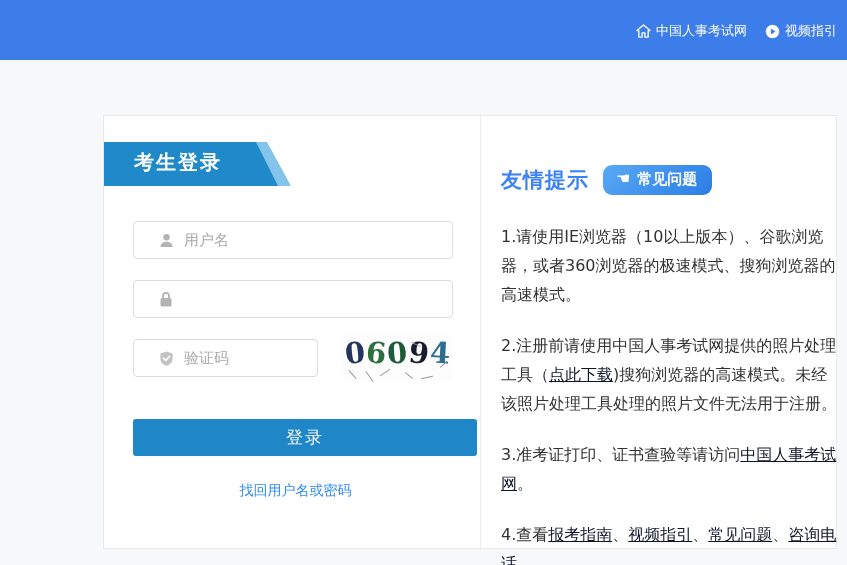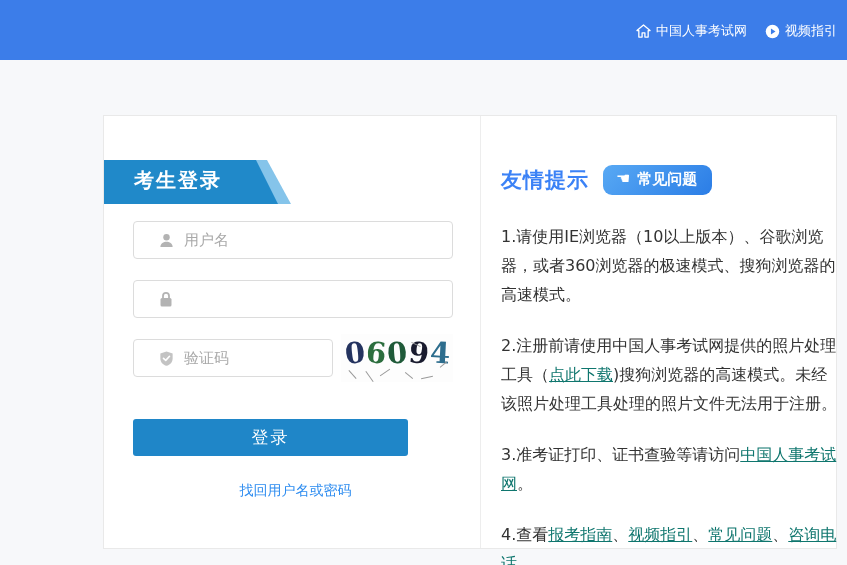--- a/index.html
+++ b/index.html
@@ -20,70 +20,70 @@
 
   
   .card { position:absolute; left:103px; top:115px; width:734px; height:434px;
           background:#fff; border:1px solid #e9e9e9; }
   .panel-left  { position:absolute; left:0; top:0; width:377px; height:432px;
                  border-right:1px solid #ededed; }
   .panel-right { position:absolute; left:378px; top:0; width:355px; height:432px;
                  padding:49px 0 0 19px; }
 
   
-  .banner { position:absolute; left:0; top:44px; width:200px; height:44px; }
+  .banner { position:absolute; left:0; top:26px; width:200px; height:44px; }
   .banner-accent { position:absolute; inset:0; background:#85c4ea;
                    clip-path:polygon(0 0, 163px 0, 187px 100%, 0 100%); }
   .banner-main { position:absolute; inset:0; background:#2089c9;
                  clip-path:polygon(0 0, 152px 0, 174px 100%, 0 100%); }
   .banner-text { position:absolute; left:30px; top:0; line-height:40px;
                  color:#fff; font-size:20px; font-weight:bold; letter-spacing:2px; }
 
   
   .field { position:absolute; left:29px; width:320px; height:38px;
            border:1px solid #dcdcdc; border-radius:4px; background:#fff;
            display:flex; align-items:center; padding-left:24px; }
   .field svg { flex:0 0 auto; margin-right:9px; }
   .field input { border:none; outline:none; flex:1; font-size:15px; color:#333;
                  background:transparent; min-width:0;
                  font-family:"DejaVu Sans","Liberation Sans",sans-serif; }
   .field input::placeholder { color:#a9a9a9; }
   .f-user { top:105px; }
   .f-pass { top:164px; }
-  .f-captcha { top:223px; width:200px; }
+  .f-captcha { top:223px; width:185px; }
 
   
   .captcha-img { position:absolute; left:237px; top:218px; width:112px; height:48px;
                  background:#fdfdfd; cursor:pointer; }
   .captcha-digits { position:absolute; left:4px; top:2px; white-space:nowrap;
                     font-family:"DejaVu Serif","Liberation Serif",serif;
                     font-weight:bold; font-size:29px; letter-spacing:1px; }
   .captcha-digits span { display:inline-block; }
   .scratch { position:absolute; height:1px; background:#9a9a9a; }
 
   
-  .login-btn { position:absolute; left:29px; top:303px; width:275px; height:37px;
+  .login-btn { position:absolute; left:29px; top:303px; width:344px; height:37px;
                background:#1f86c8; border:none; border-radius:3px; color:#fff;
                font-size:17px; letter-spacing:2px; cursor:pointer;
                font-family:"DejaVu Sans","Liberation Sans",sans-serif; }
   .recover { position:absolute; left:29px; top:366px; width:325px; text-align:center;
              font-size:14px; color:#2d8cf0; cursor:pointer; }
 
   
   .tips-head { display:flex; align-items:center; }
   .tips-title { font-size:21px; font-weight:bold; color:#3b82f6; letter-spacing:1px; }
   .faq-btn { margin-left:14px; display:inline-flex; align-items:center; gap:7px;
              background:linear-gradient(135deg,#58a9f4,#2b7de6);
              color:#fff; font-size:15px; font-weight:bold;
              border:none; border-radius:9px; padding:5px 15px 6px 13px; cursor:pointer;
              font-family:"DejaVu Sans","Liberation Sans",sans-serif; }
   .hand { font-size:16px; line-height:1; transform:translateY(-1px); }
   .tips-list { margin-top:27px; width:340px; }
   .tips-list p { font-size:16px; color:#333; line-height:29px; margin-bottom:22px; }
-  .tips-list a { color:#0f766e; text-decoration:underline; cursor:pointer; }
+  .tips-list a { color:#0f172a; text-decoration:underline; cursor:pointer; }
 </style>
 </head>
 <body>
 
 <div class="header">
   <div class="header-nav">
     <div class="nav-link">
       <svg width="15" height="14" viewBox="0 0 16 15">
         <path d="M8 1 L15 7 L13 7 L13 14 L9.5 14 L9.5 9.5 L6.5 9.5 L6.5 14 L3 14 L3 7 L1 7 Z" fill="none" stroke="#fff" stroke-width="1.4" stroke-linejoin="round"></path>
       </svg>

